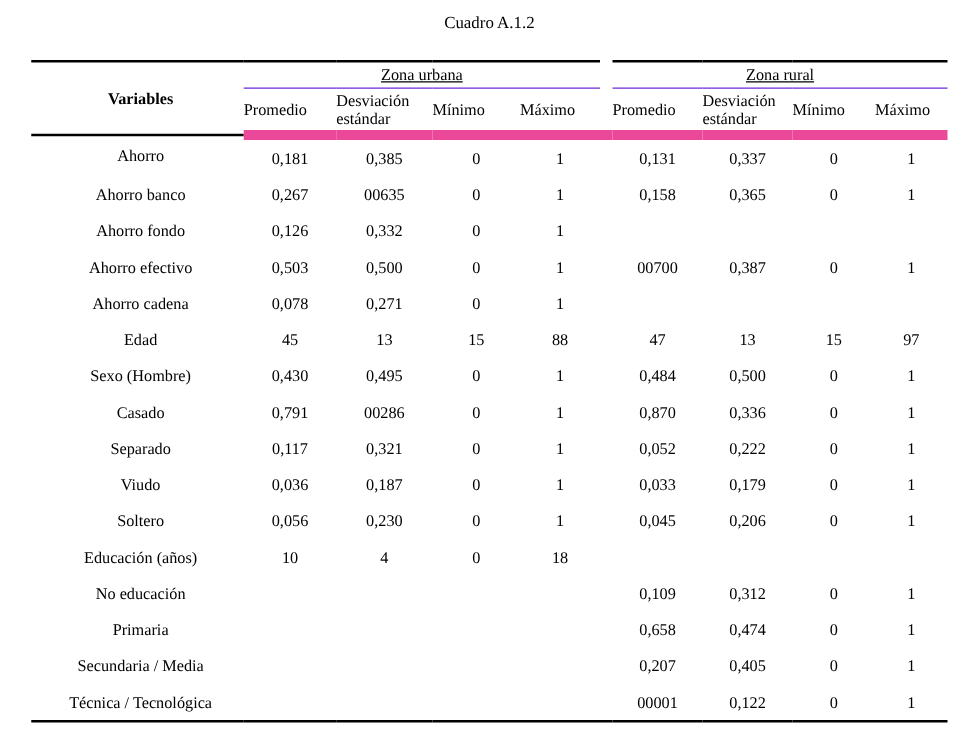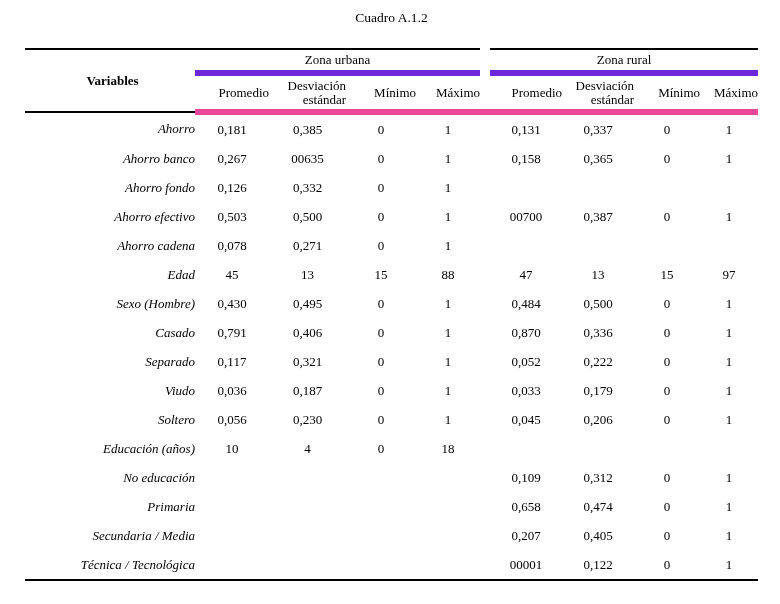--- a/index.html
+++ b/index.html
@@ -54,47 +54,47 @@
   tr.group-row th {
     border-top: 2px solid #000;
     height: 20px;
     vertical-align: middle;
     text-align: center;
   }
   tr.group-row th.gap {
     border-top: none;
   }
   tr.group-row th.group {
-    border-bottom: 6px solid #6d28d9;
+    border-bottom: 1px solid #6d28d9;
+    text-decoration: underline;
   }
   th.variables {
     border-top: 2px solid #000;
     border-bottom: 2px solid #000;
     text-align: left;
     vertical-align: middle;
     padding-left: 5px;
     font-weight: bold;
   }
   tr.stat-row th {
-    border-bottom: 6px solid #ec4899;
+    border-bottom: 8px solid #ec4899;
     height: 33px;
     vertical-align: middle;
-    text-align: right;
+    text-align: left;
     line-height: 14px;
   }
   
   tbody td {
     height: 29px;
     vertical-align: middle;
     text-align: center;
   }
   tbody td.var {
-    text-align: right;
+    text-align: center;
     padding-left: 5px;
-    font-style: italic;
   }
   tbody tr:last-child td {
     border-bottom: 2px solid #000;
   }
 </style>
 </head>
 <body>
 
 <div class="page">
 
@@ -215,21 +215,21 @@
           <td>1</td>
           <td class="gap"></td>
           <td>0,484</td>
           <td>0,500</td>
           <td>0</td>
           <td>1</td>
         </tr>
         <tr>
           <td class="var">Casado</td>
           <td>0,791</td>
-          <td>0,406</td>
+          <td>00286</td>
           <td>0</td>
           <td>1</td>
           <td class="gap"></td>
           <td>0,870</td>
           <td>0,336</td>
           <td>0</td>
           <td>1</td>
         </tr>
         <tr>
           <td class="var">Separado</td>

